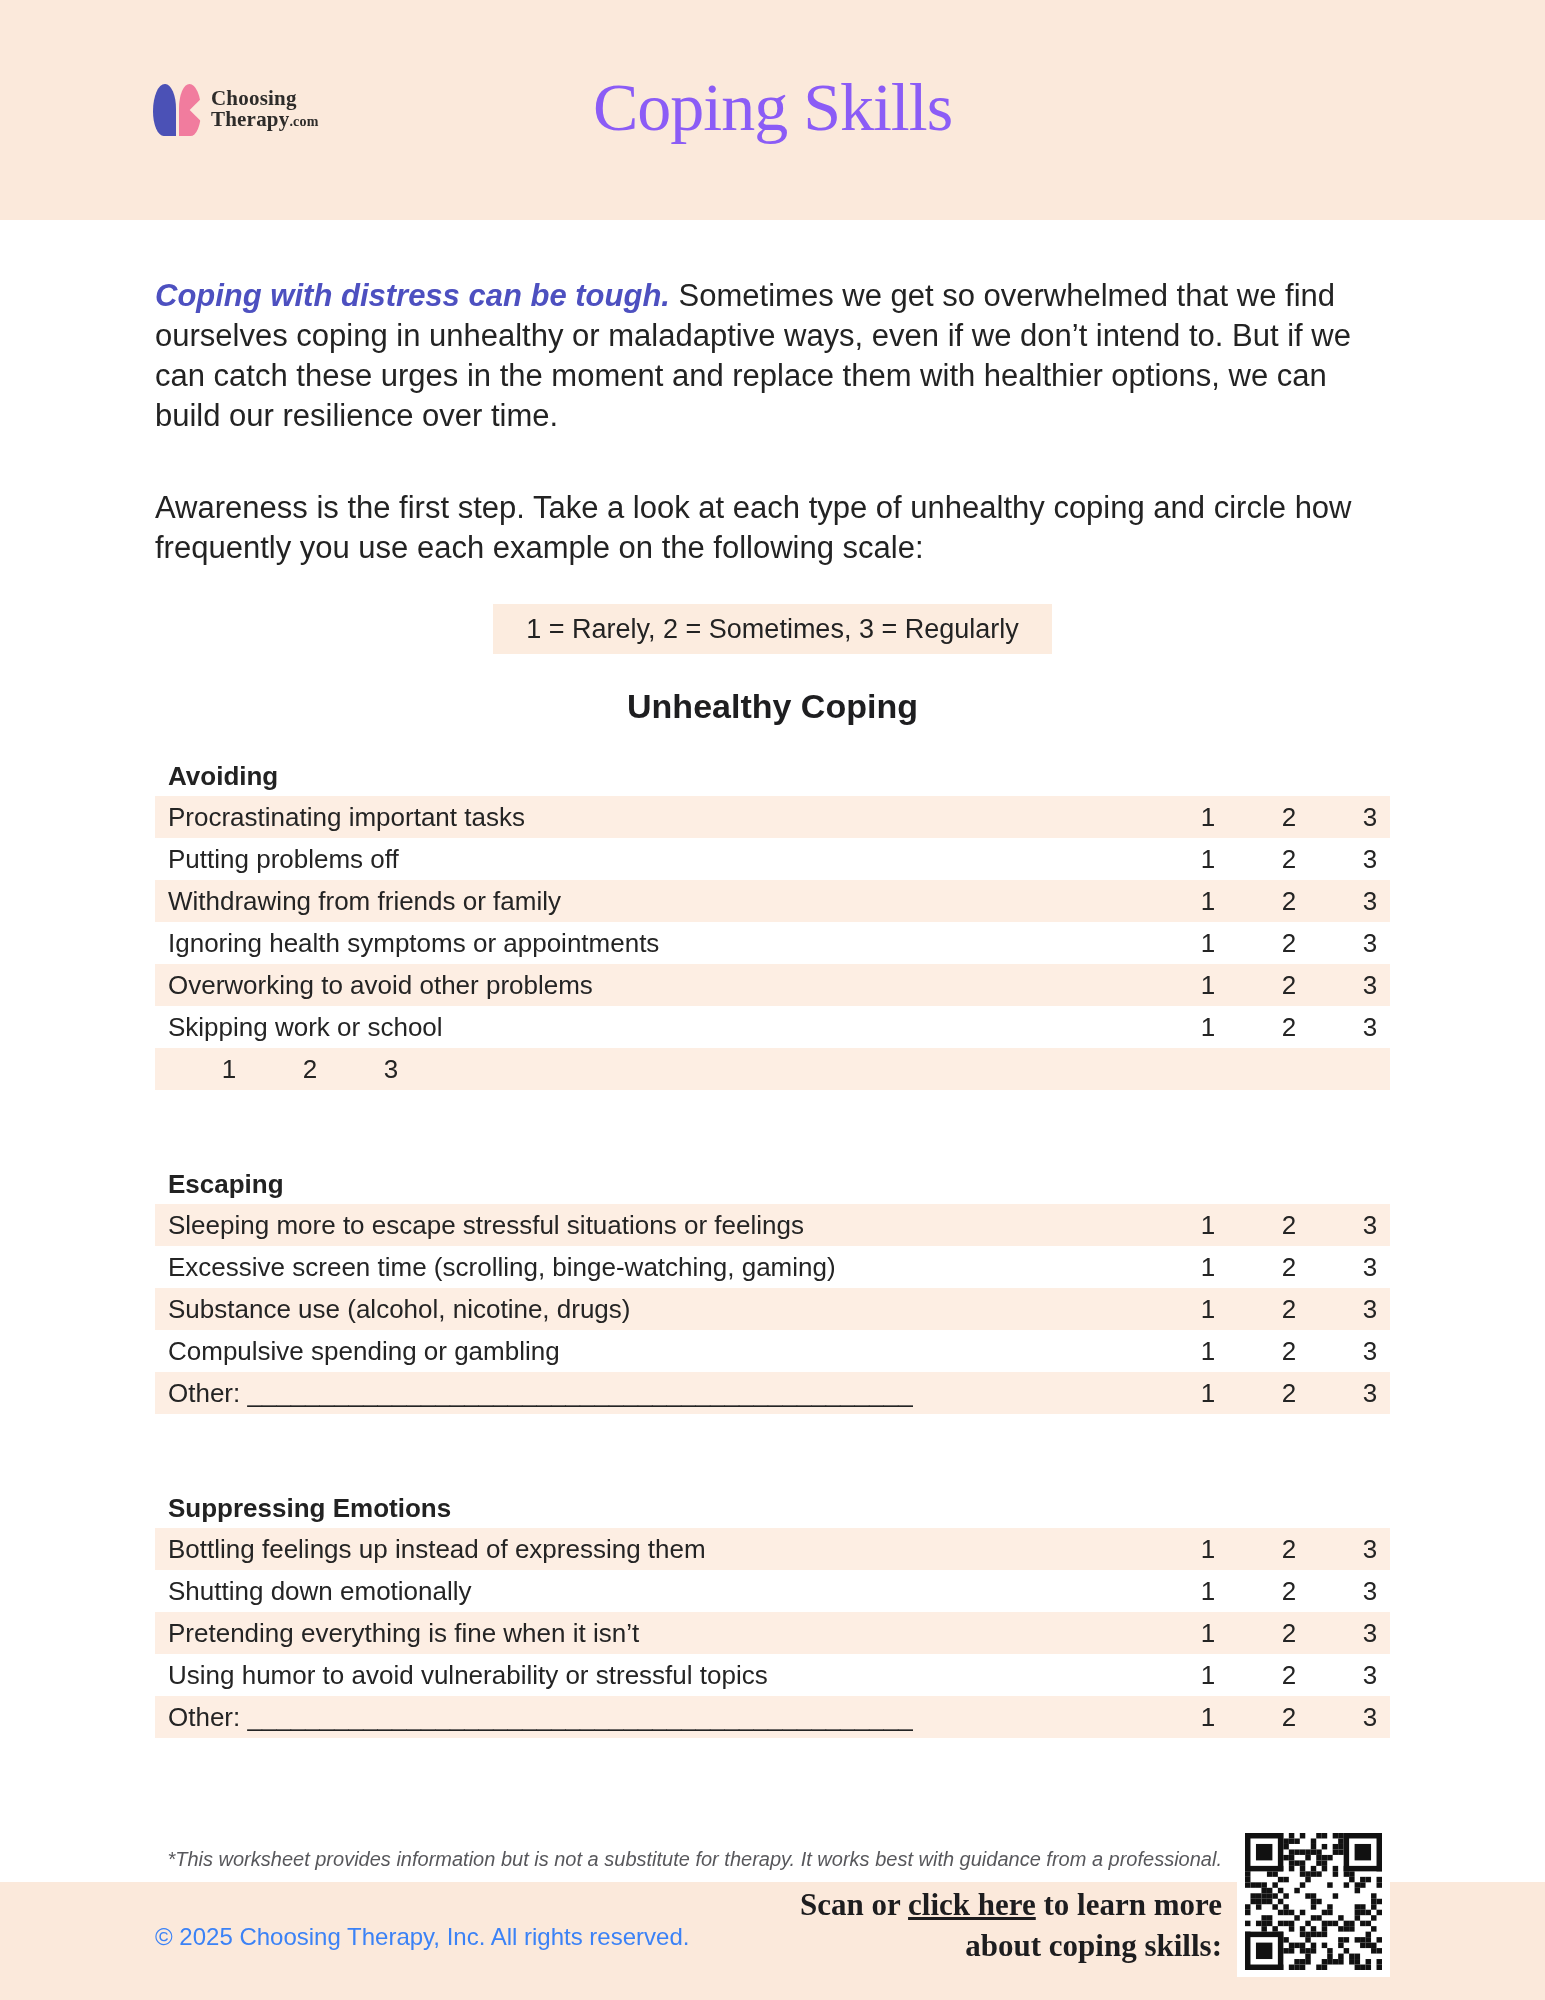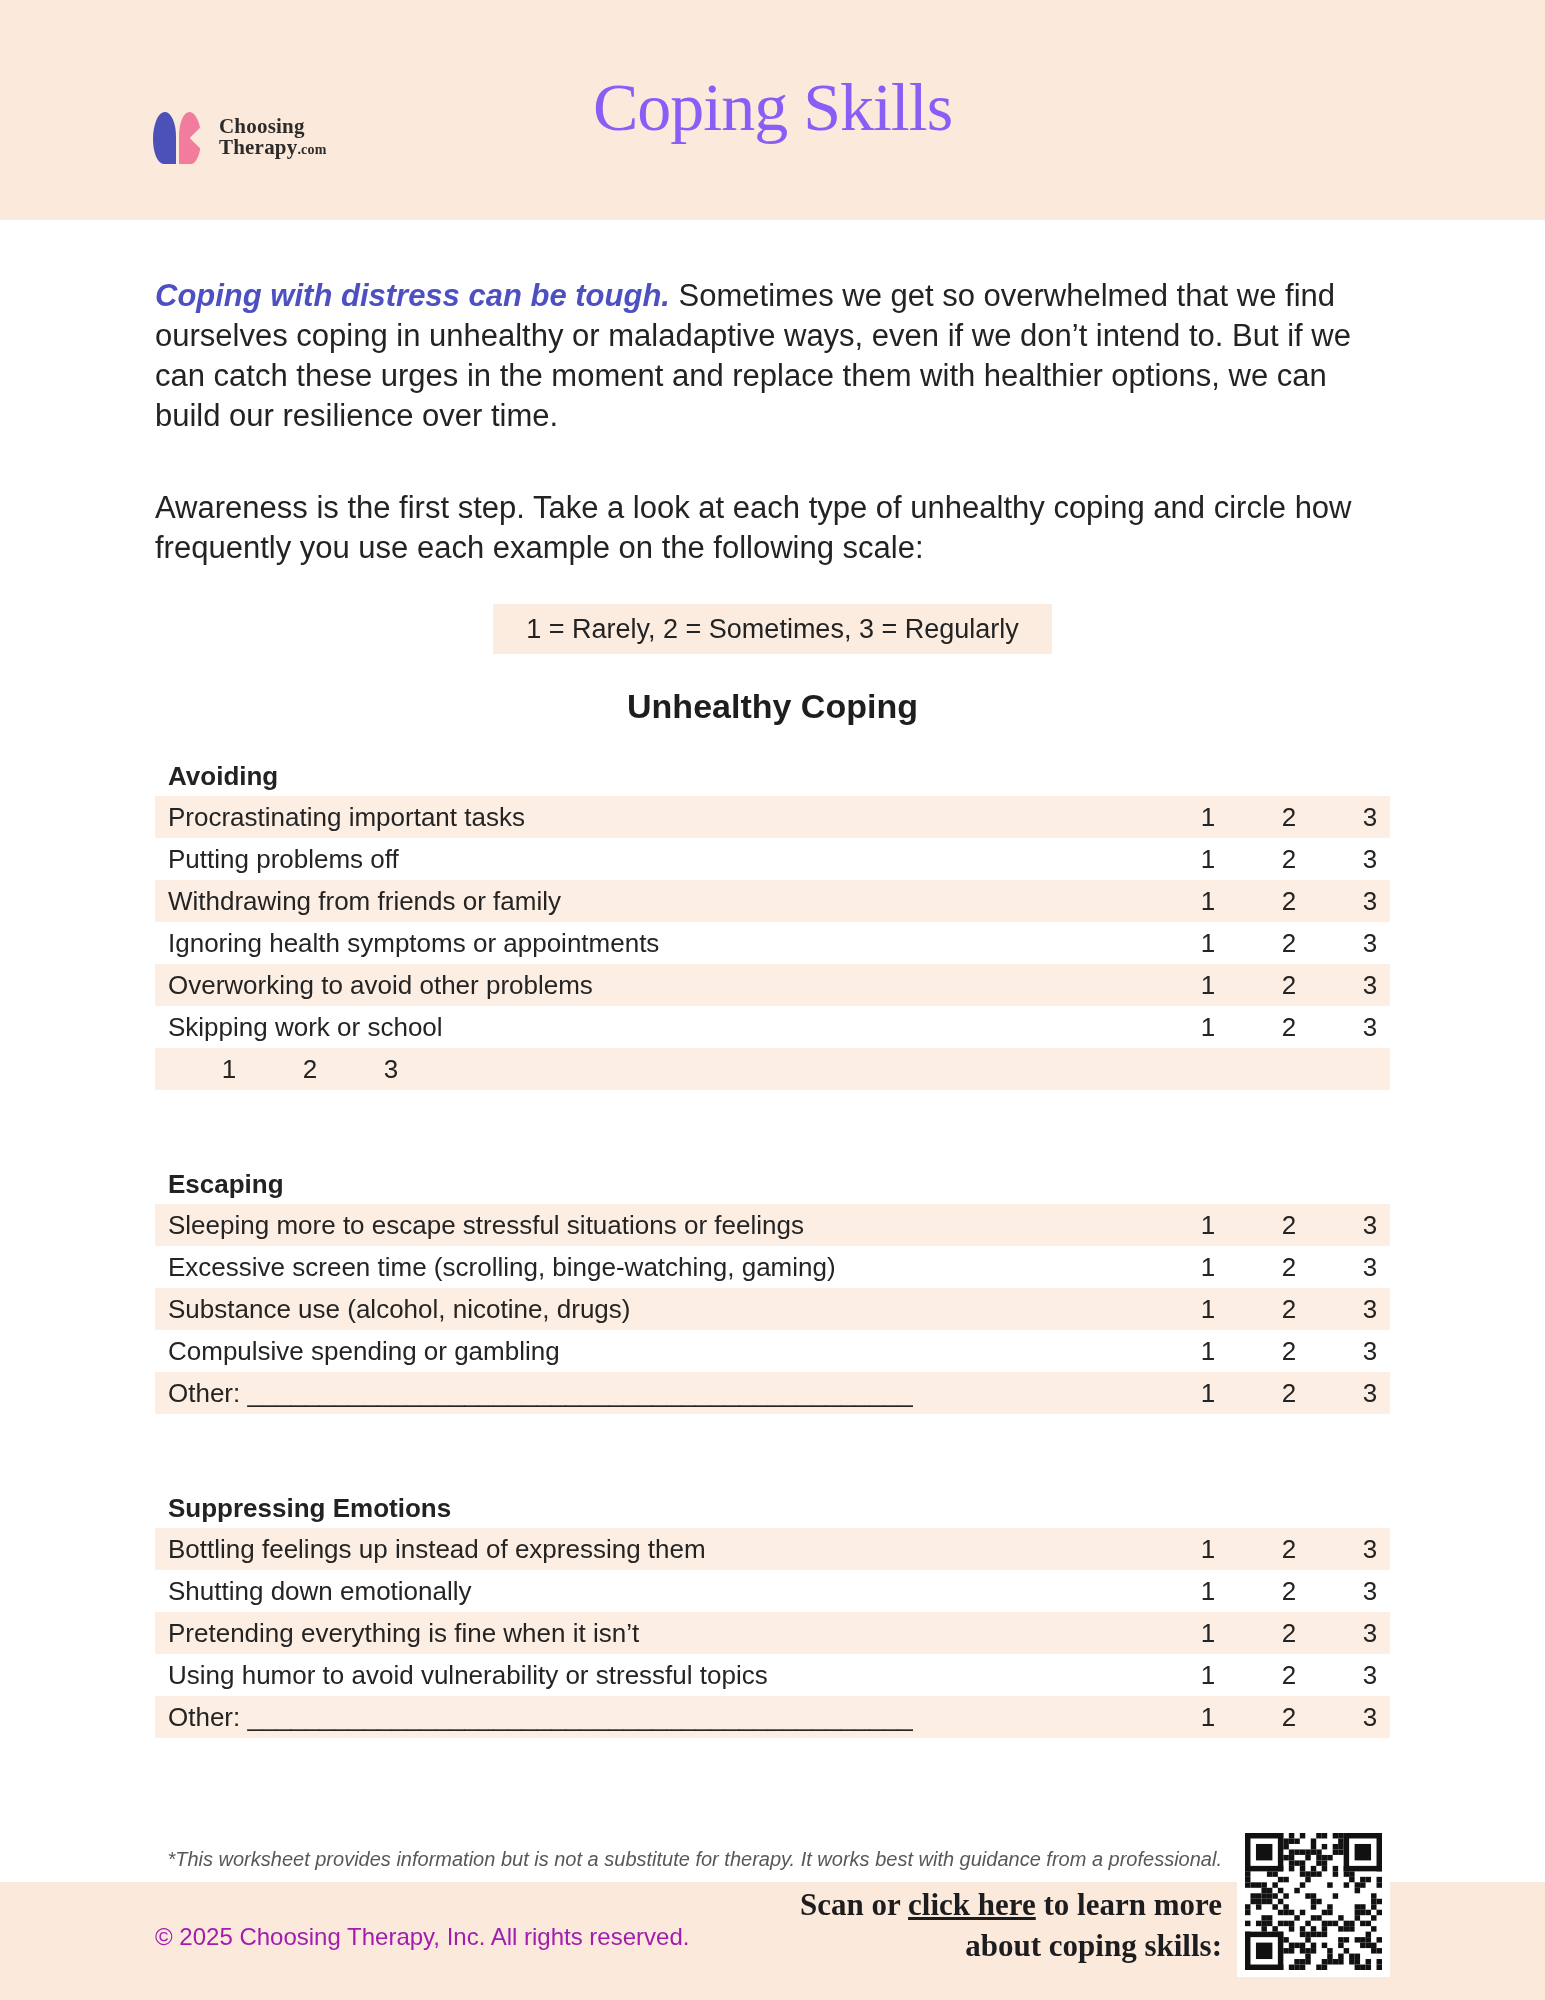--- a/index.html
+++ b/index.html
@@ -13,21 +13,21 @@
     margin:0 auto;
   }
   
   .header-band{
     position:relative;
     width:100%;height:220px;
     background:#fbe9db;
   }
   .logo{
     position:absolute;left:153px;top:84px;
-    display:flex;align-items:center;gap:18px;margin-top:28px;
+    display:flex;align-items:center;gap:10px;
   }
   .logo-mark{
     position:relative;
     width:48px;height:52px;
     display:grid;
     grid-template-columns:1fr 1fr;
     grid-template-rows:1fr 1fr;
     gap:3px;
   }
   .petal{display:block;}
@@ -126,21 +126,21 @@
     white-space:nowrap;
   }
   .footer-band{
     position:absolute;left:0;bottom:0;
     width:100%;height:118px;
     background:#fbe9db;
   }
   .copyright{
     position:absolute;left:155px;top:1922px;
     font-size:24px;line-height:30px;
-    color:#a21caf;
+    color:#3b82f6;
   }
   .scan-text{
     position:absolute;right:323px;top:1884px;
     text-align:right;
     font-family:"Liberation Serif", serif;
     font-weight:bold;
     font-size:31px;line-height:41px;
     color:#1d1d1f;
     white-space:nowrap;
   }

